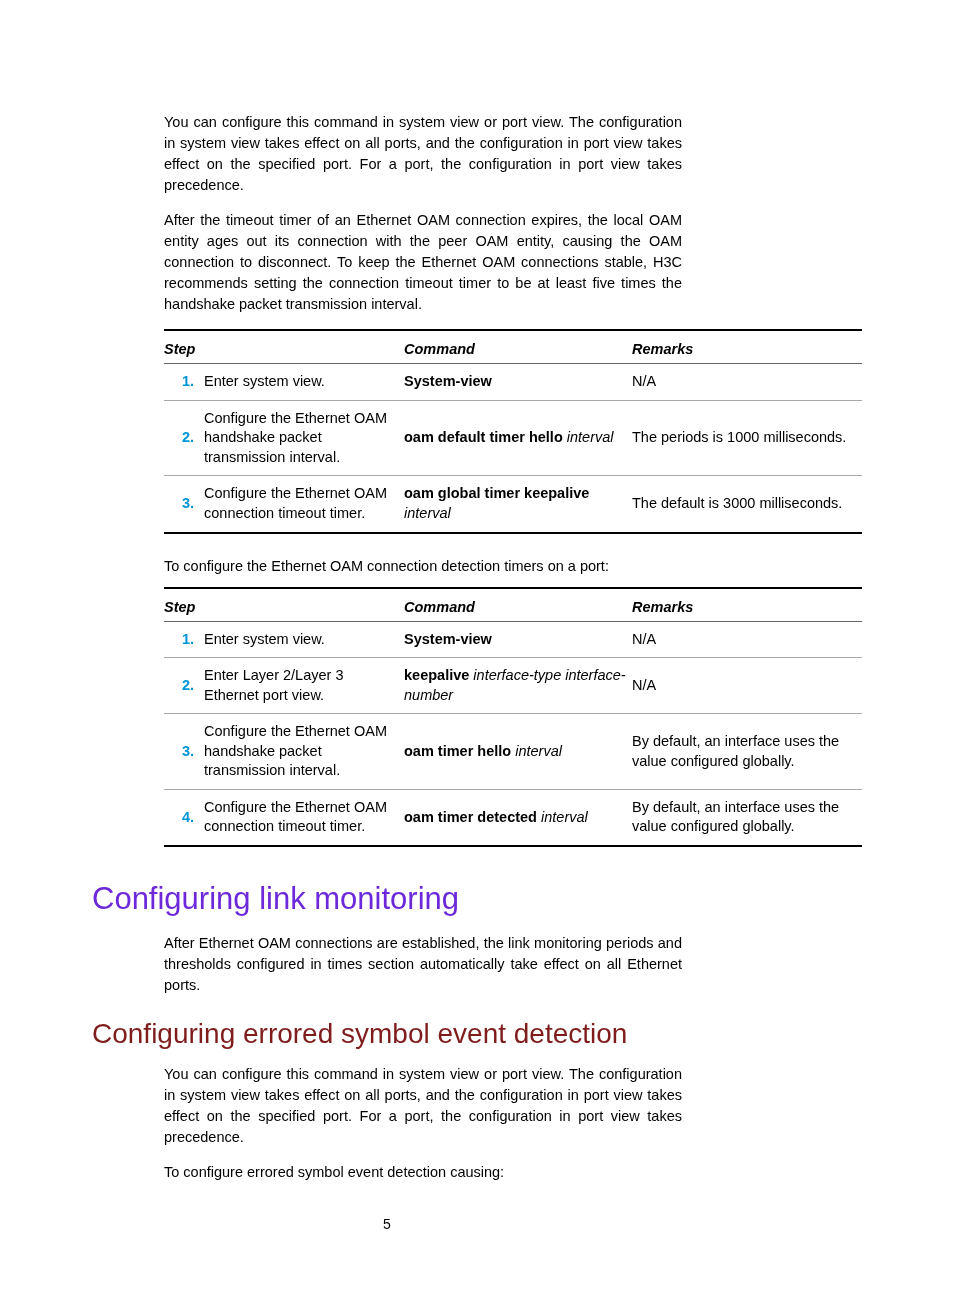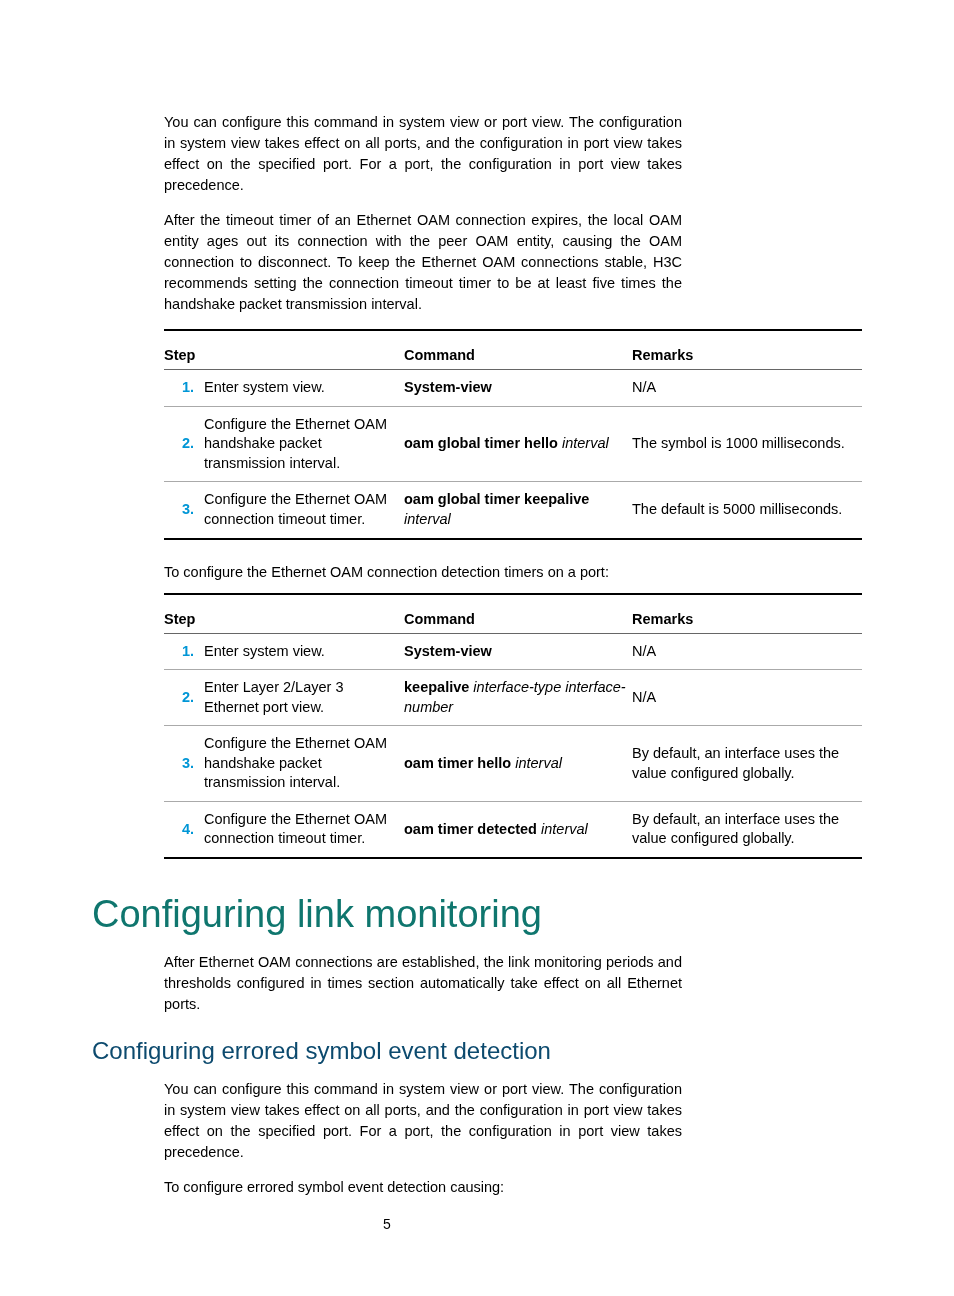--- a/index.html
+++ b/index.html
@@ -27,50 +27,51 @@
     line-height: 1.45;
     text-align: justify;
   }
   p.lead {
     margin: 0 0 10px 0;
     line-height: 1.45;
   }
   h1.section {
     font-family: Arial, Helvetica, sans-serif;
     font-weight: 300;
-    font-size: 38px;
-    color: #0f766e;
+    font-size: 31px;
+    color: #6d28d9;
     margin: 34px 0 16px 0;
     letter-spacing: 0px;
   }
   h2.subsection {
     font-family: Arial, Helvetica, sans-serif;
     font-weight: 300;
-    font-size: 24px;
-    color: #0c4a6e;
+    font-size: 28px;
+    color: #7f1d1d;
     margin: 22px 0 14px 0;
   }
   table.steps {
     width: 100%;
     border-collapse: collapse;
     margin: 6px 0 22px 0;
     table-layout: fixed;
   }
   table.steps col.c0 { width: 40px; }
   table.steps col.c1 { width: 200px; }
   table.steps col.c2 { width: 228px; }
   table.steps col.c3 { width: 230px; }
   table.steps th {
     text-align: left;
     font-weight: bold;
     font-size: 14.5px;
     border-top: 2px solid #000;
     border-bottom: 1px solid #666;
-    padding: 16px 4px 6px 0;
+    padding: 10px 4px 6px 0;
     vertical-align: bottom;
+    font-style: italic;
   }
   table.steps th.stepcol {
     padding-left: 0;
   }
   table.steps td {
     border-bottom: 1px solid #aaa;
     padding: 8px 6px 8px 0;
     vertical-align: middle;
     font-size: 14.5px;
     line-height: 1.35;
@@ -121,28 +122,28 @@
       <tbody>
         <tr>
           <td class="num">1.</td>
           <td>Enter system view.</td>
           <td><span class="cmd-bold">System-view</span><span class="cmd-ital"></span></td>
           <td>N/A</td>
         </tr>
         <tr>
           <td class="num">2.</td>
           <td>Configure the Ethernet OAM handshake packet transmission interval.</td>
-          <td><span class="cmd-bold">oam global timer hello</span><span class="cmd-ital"> interval</span></td>
-          <td>The symbol is 1000 milliseconds.</td>
+          <td><span class="cmd-bold">oam default timer hello</span><span class="cmd-ital"> interval</span></td>
+          <td>The periods is 1000 milliseconds.</td>
         </tr>
         <tr>
           <td class="num">3.</td>
           <td>Configure the Ethernet OAM connection timeout timer.</td>
           <td><span class="cmd-bold">oam global timer keepalive</span><br><span class="cmd-ital"> interval</span></td>
-          <td>The default is 5000 milliseconds.</td>
+          <td>The default is 3000 milliseconds.</td>
         </tr>
       </tbody>
     </table>
 
     <p class="lead">To configure the Ethernet OAM connection detection timers on a port:</p>
 
     <table class="steps">
       <colgroup>
           <col class="c0">
           <col class="c1">

